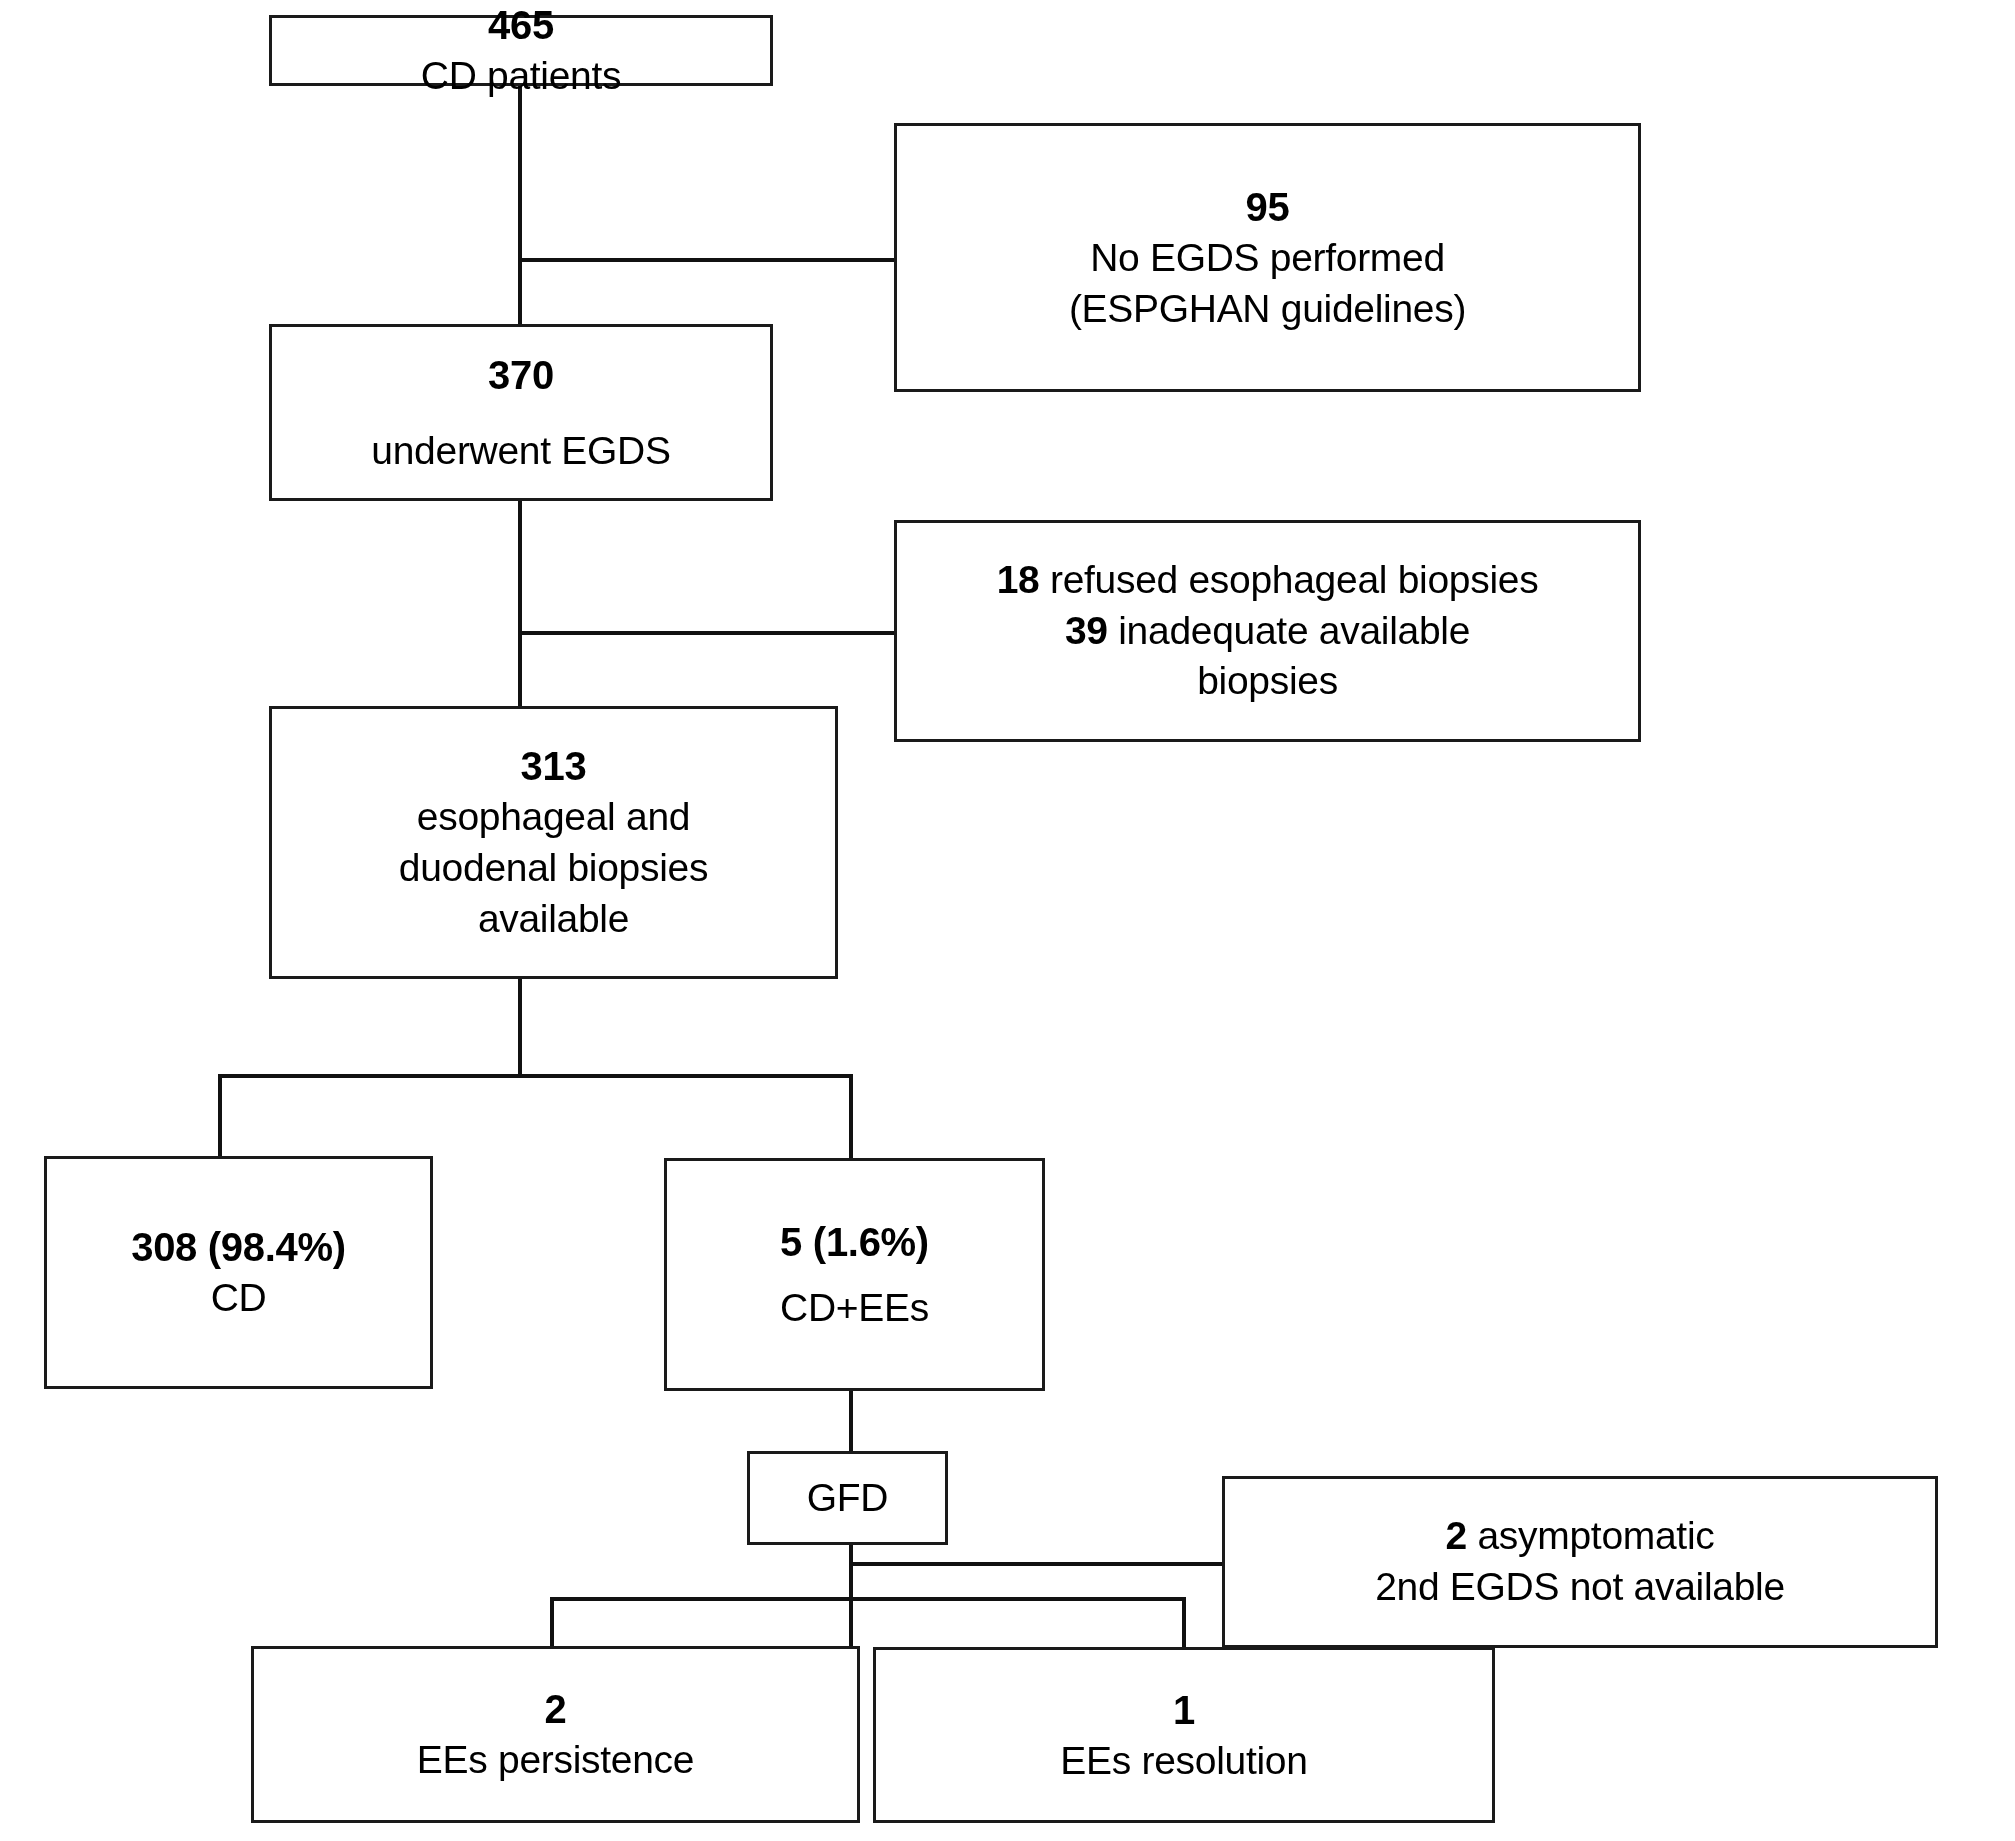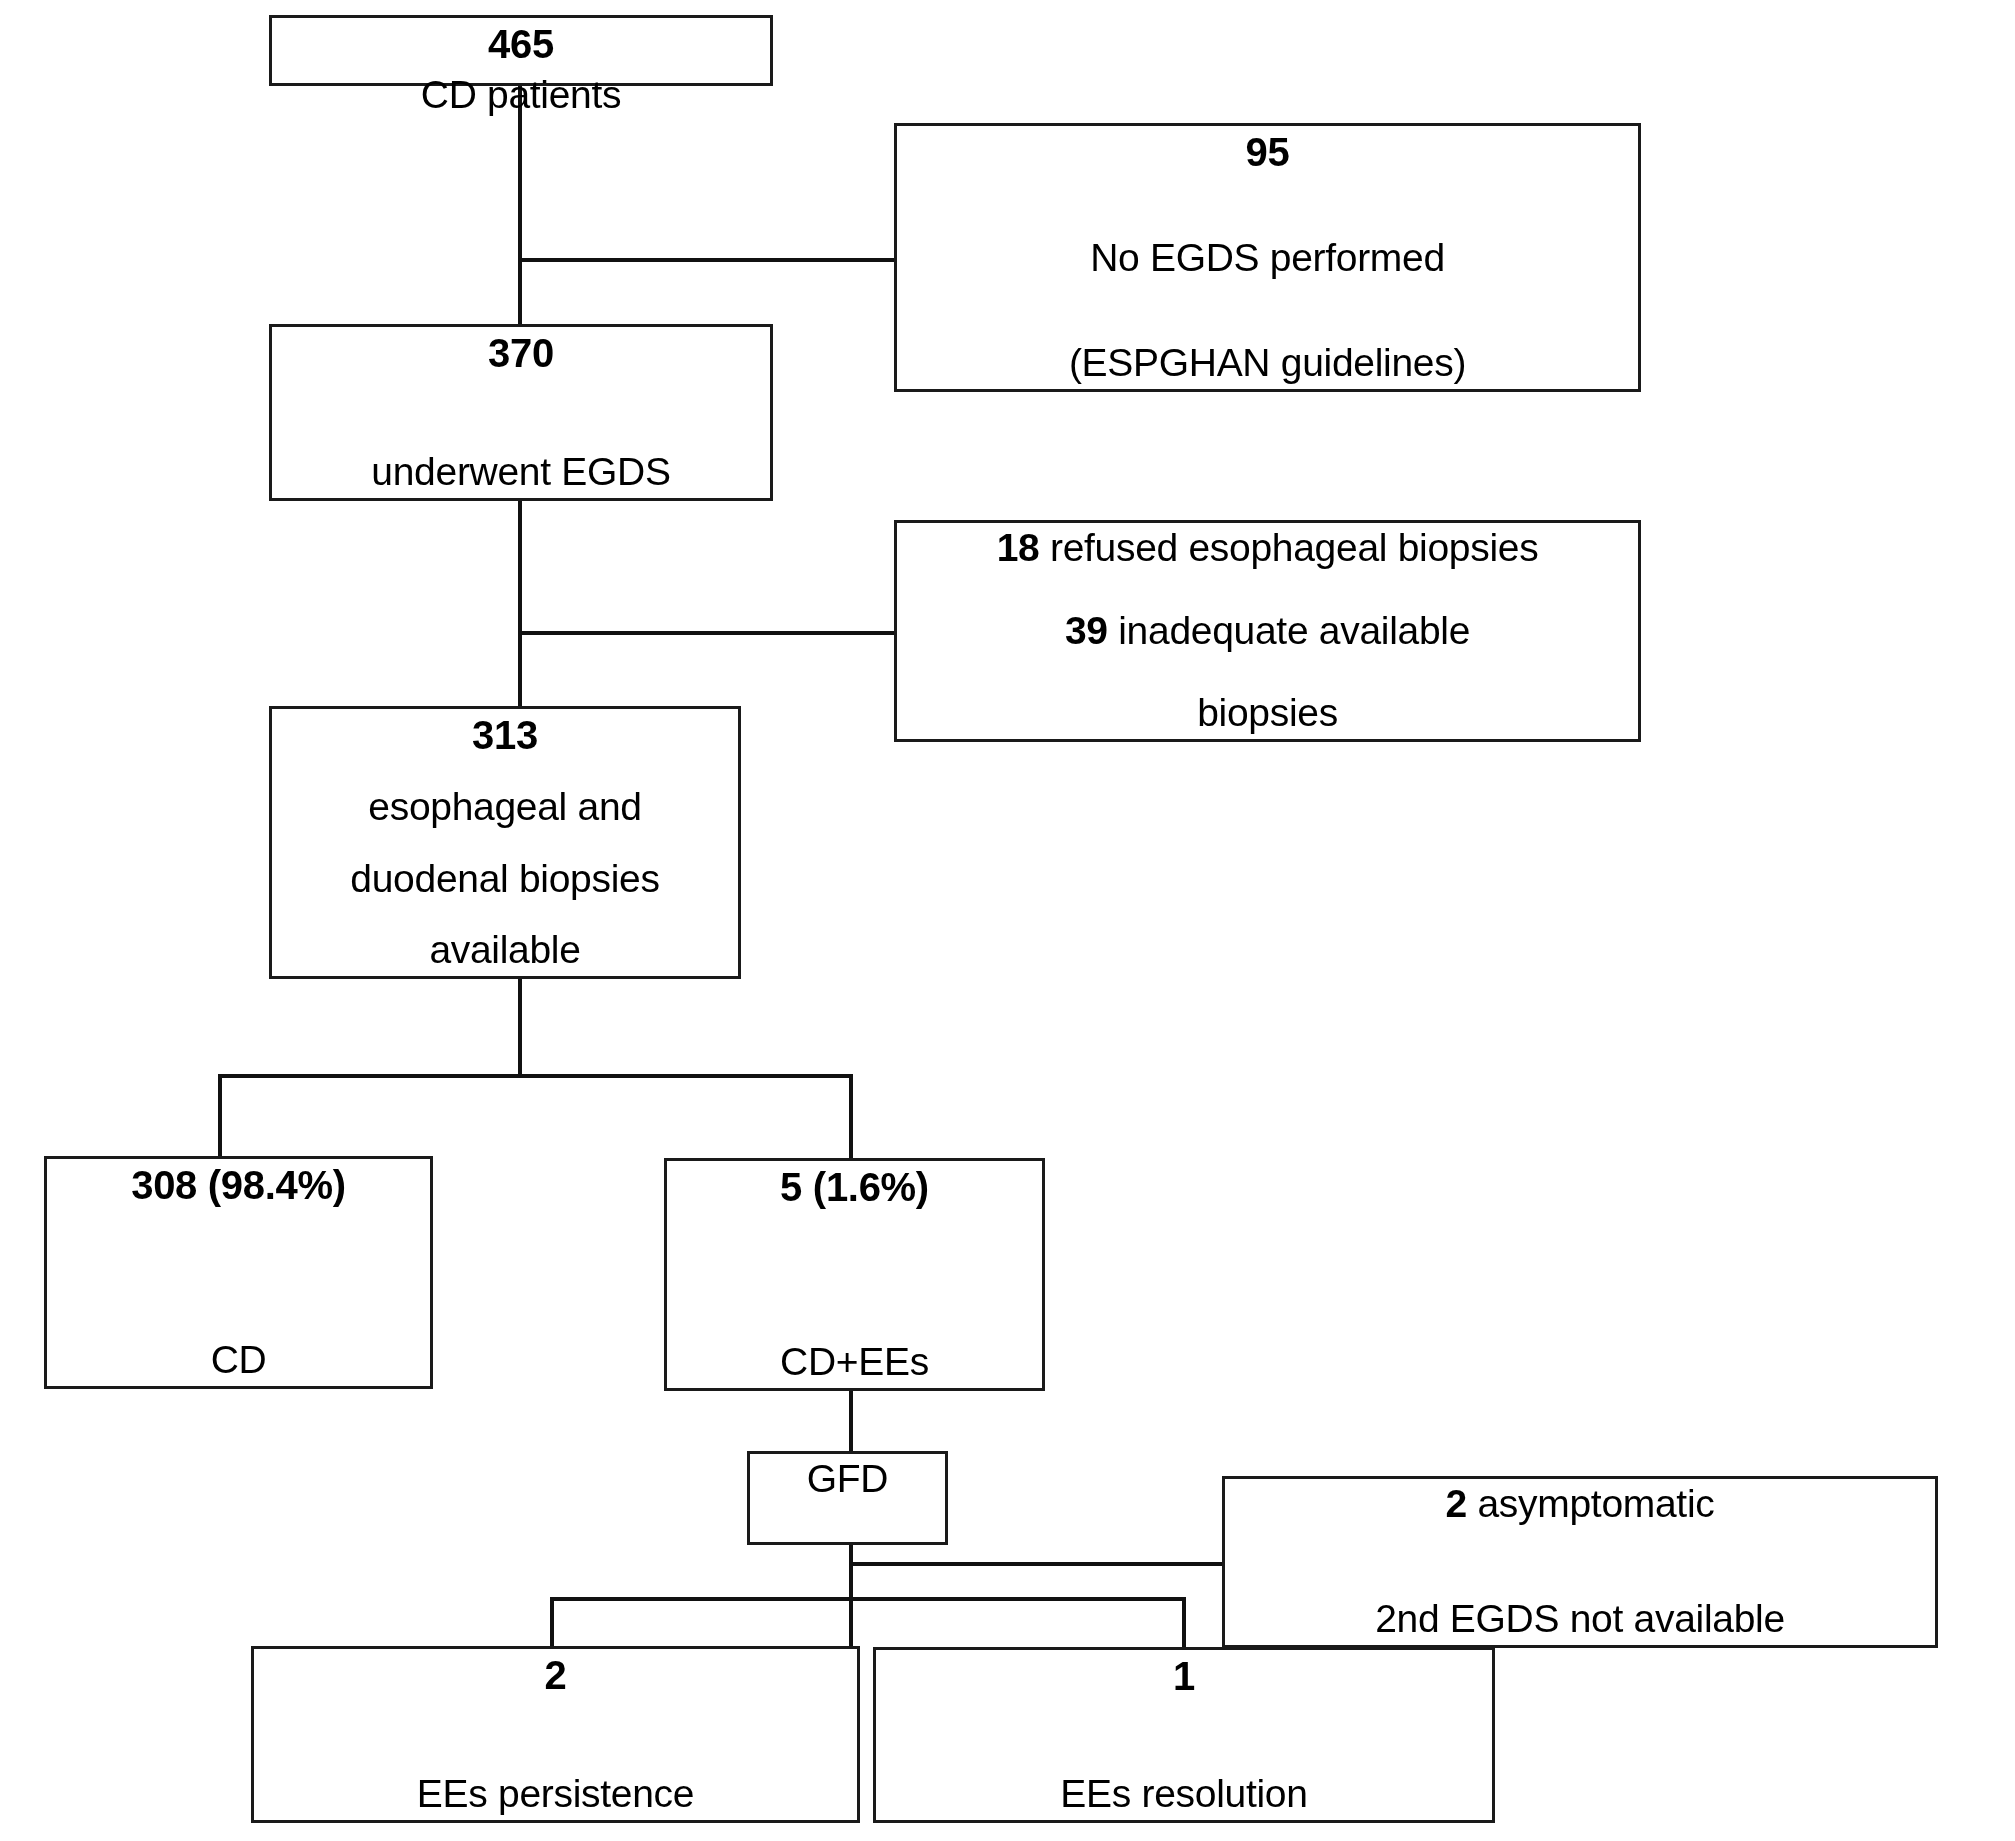--- a/index.html
+++ b/index.html
@@ -20,21 +20,21 @@
     overflow: hidden;
   }
   .node {
     position: absolute;
     box-sizing: border-box;
     border: 3.7px solid #1a1a1a;
     background: #ffffff;
     display: flex;
     flex-direction: column;
     align-items: center;
-    justify-content: space-between;
+    justify-content: center;
     text-align: center;
     z-index: 5;
   }
   .node .line {
     display: block;
     width: 100%;
     line-height: 1.30;
     font-size: 39px;
     letter-spacing: -0.3px;
   }
@@ -116,21 +116,21 @@
   <div class="node" style="left:894px; top:520px; width:747px; height:222px;">
     <span class="mix">
       <b>18</b><span> refused esophageal biopsies</span>
     </span>
     <span class="mix">
       <b>39</b><span> inadequate available</span>
     </span>
     <span class="line">biopsies</span>
   </div>
 
-  <div class="node" style="left:269px; top:706px; width:472px; height:273px;">
+  <div class="node" style="left:269px; top:706px; width:569px; height:273px;">
     <span class="line num">313</span>
     <span class="line">esophageal and</span>
     <span class="line">duodenal biopsies</span>
     <span class="line">available</span>
   </div>
 
   <div class="node" style="left:24px; top:1156px; width:389px; height:233px;margin-left:20px;">
     <span class="line num">308 (98.4%)</span>
     <span class="line">CD</span>
   </div>

